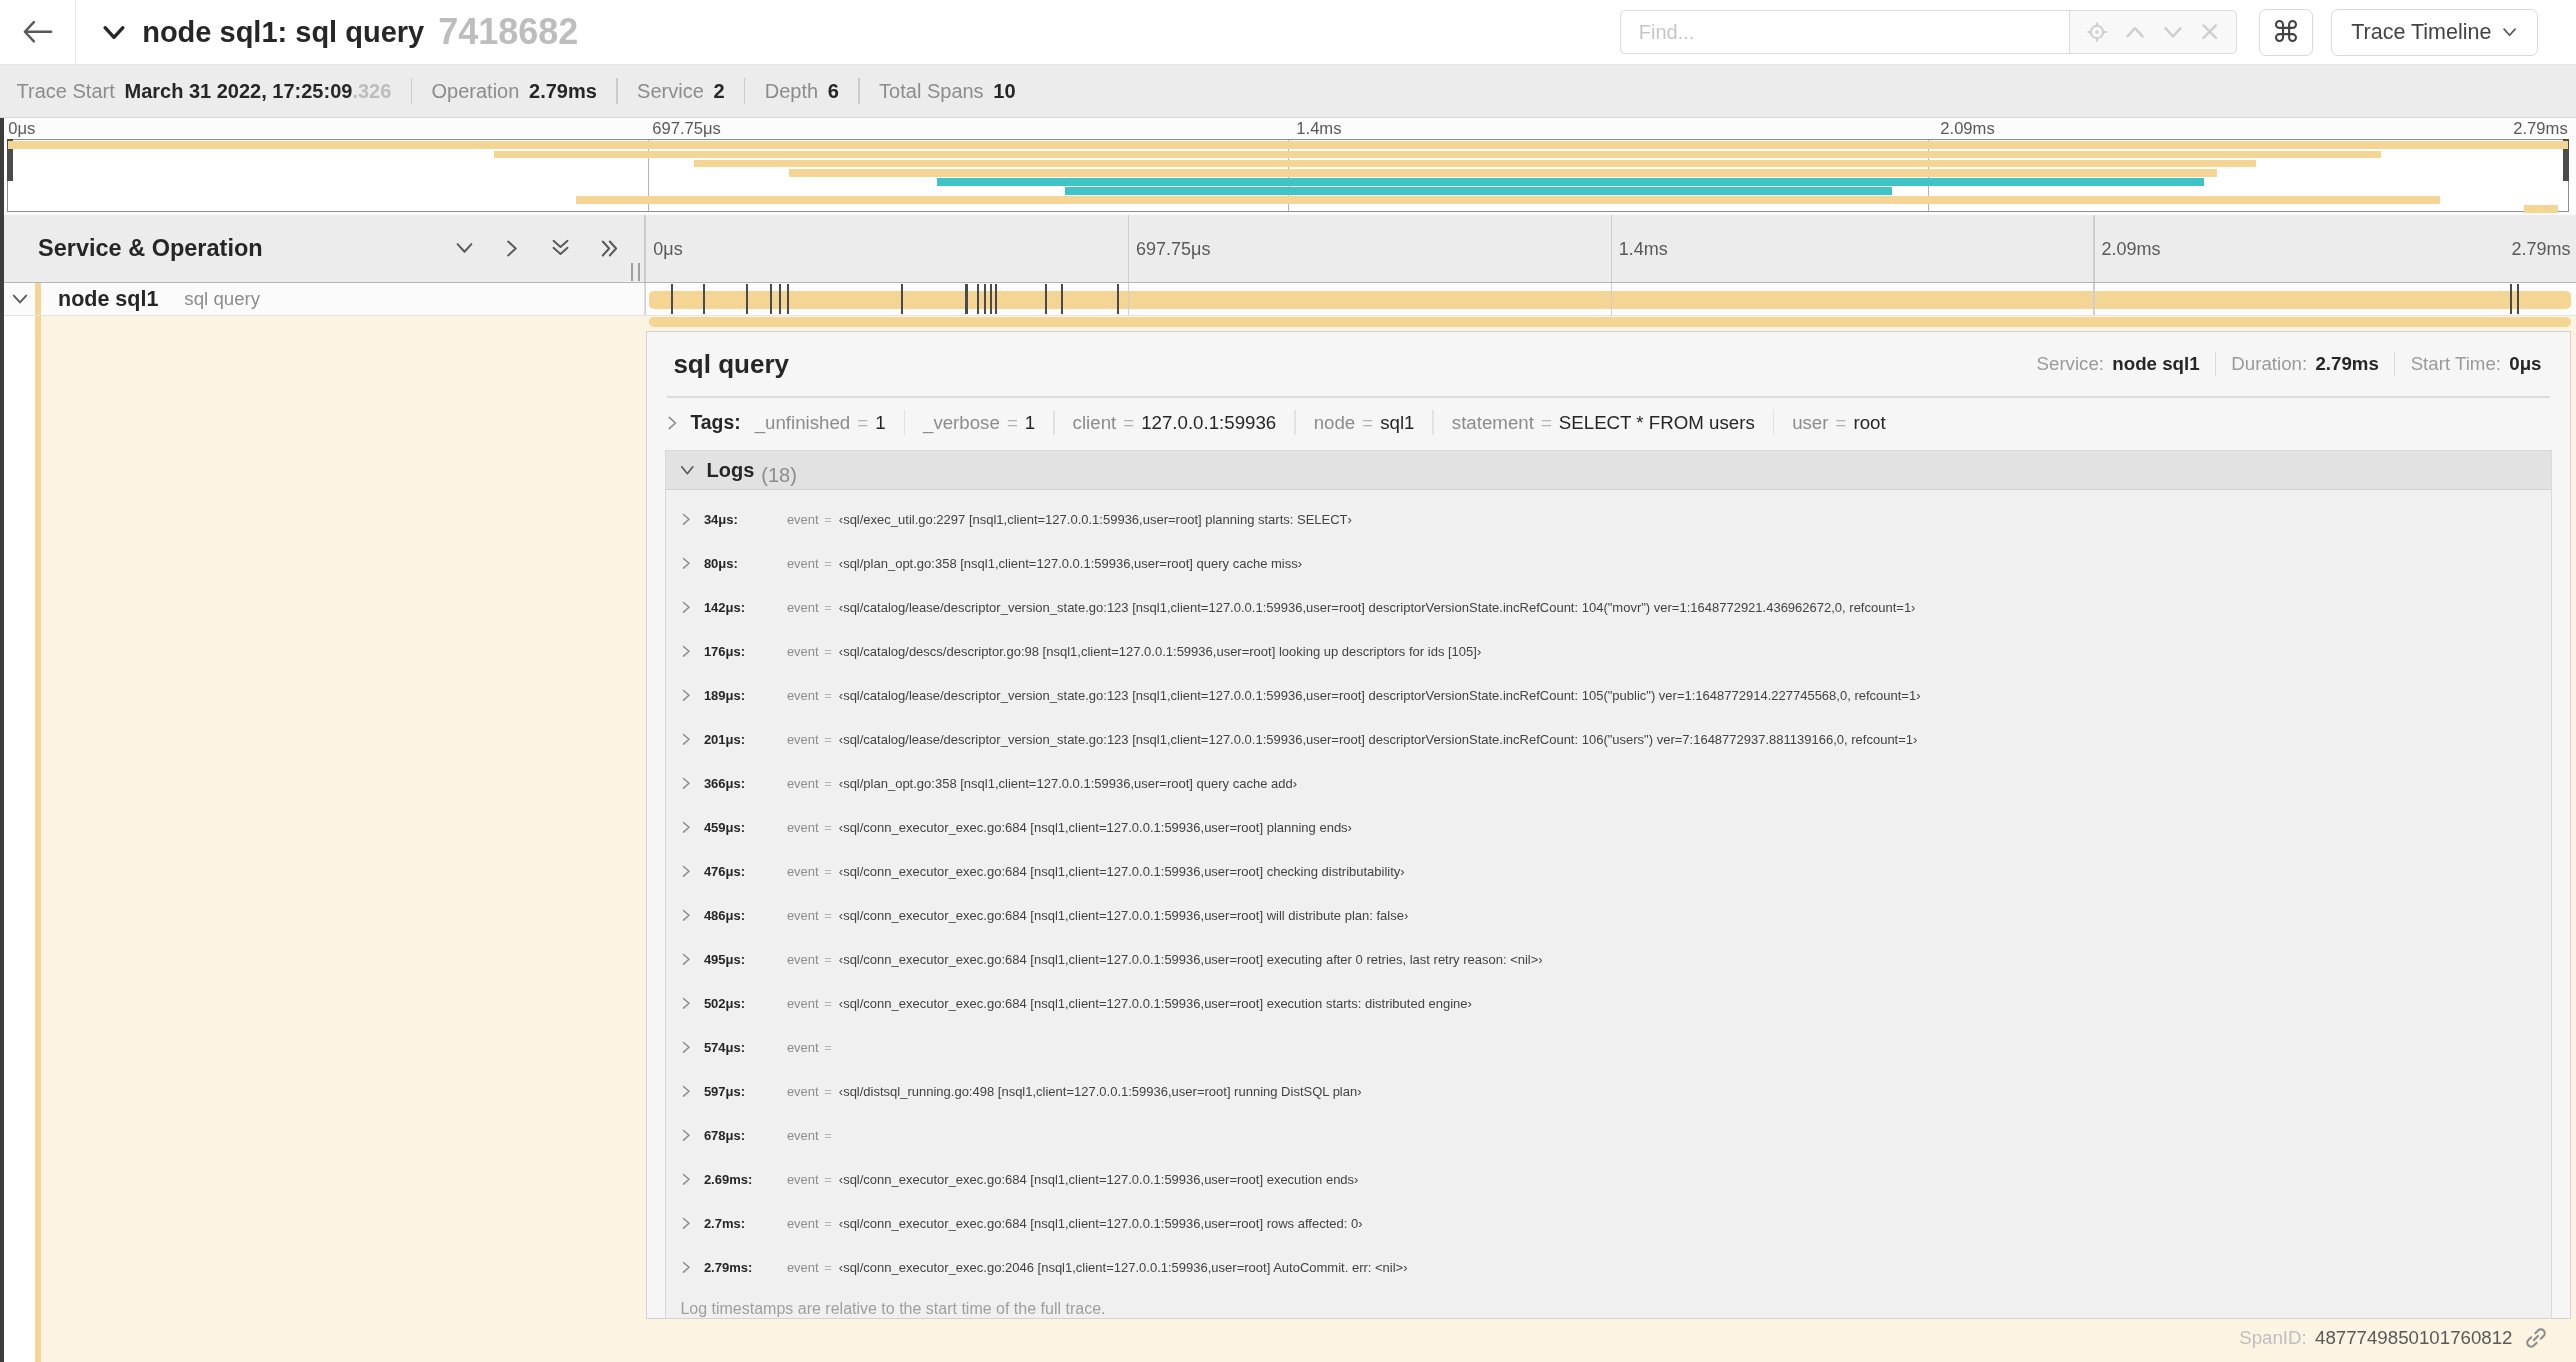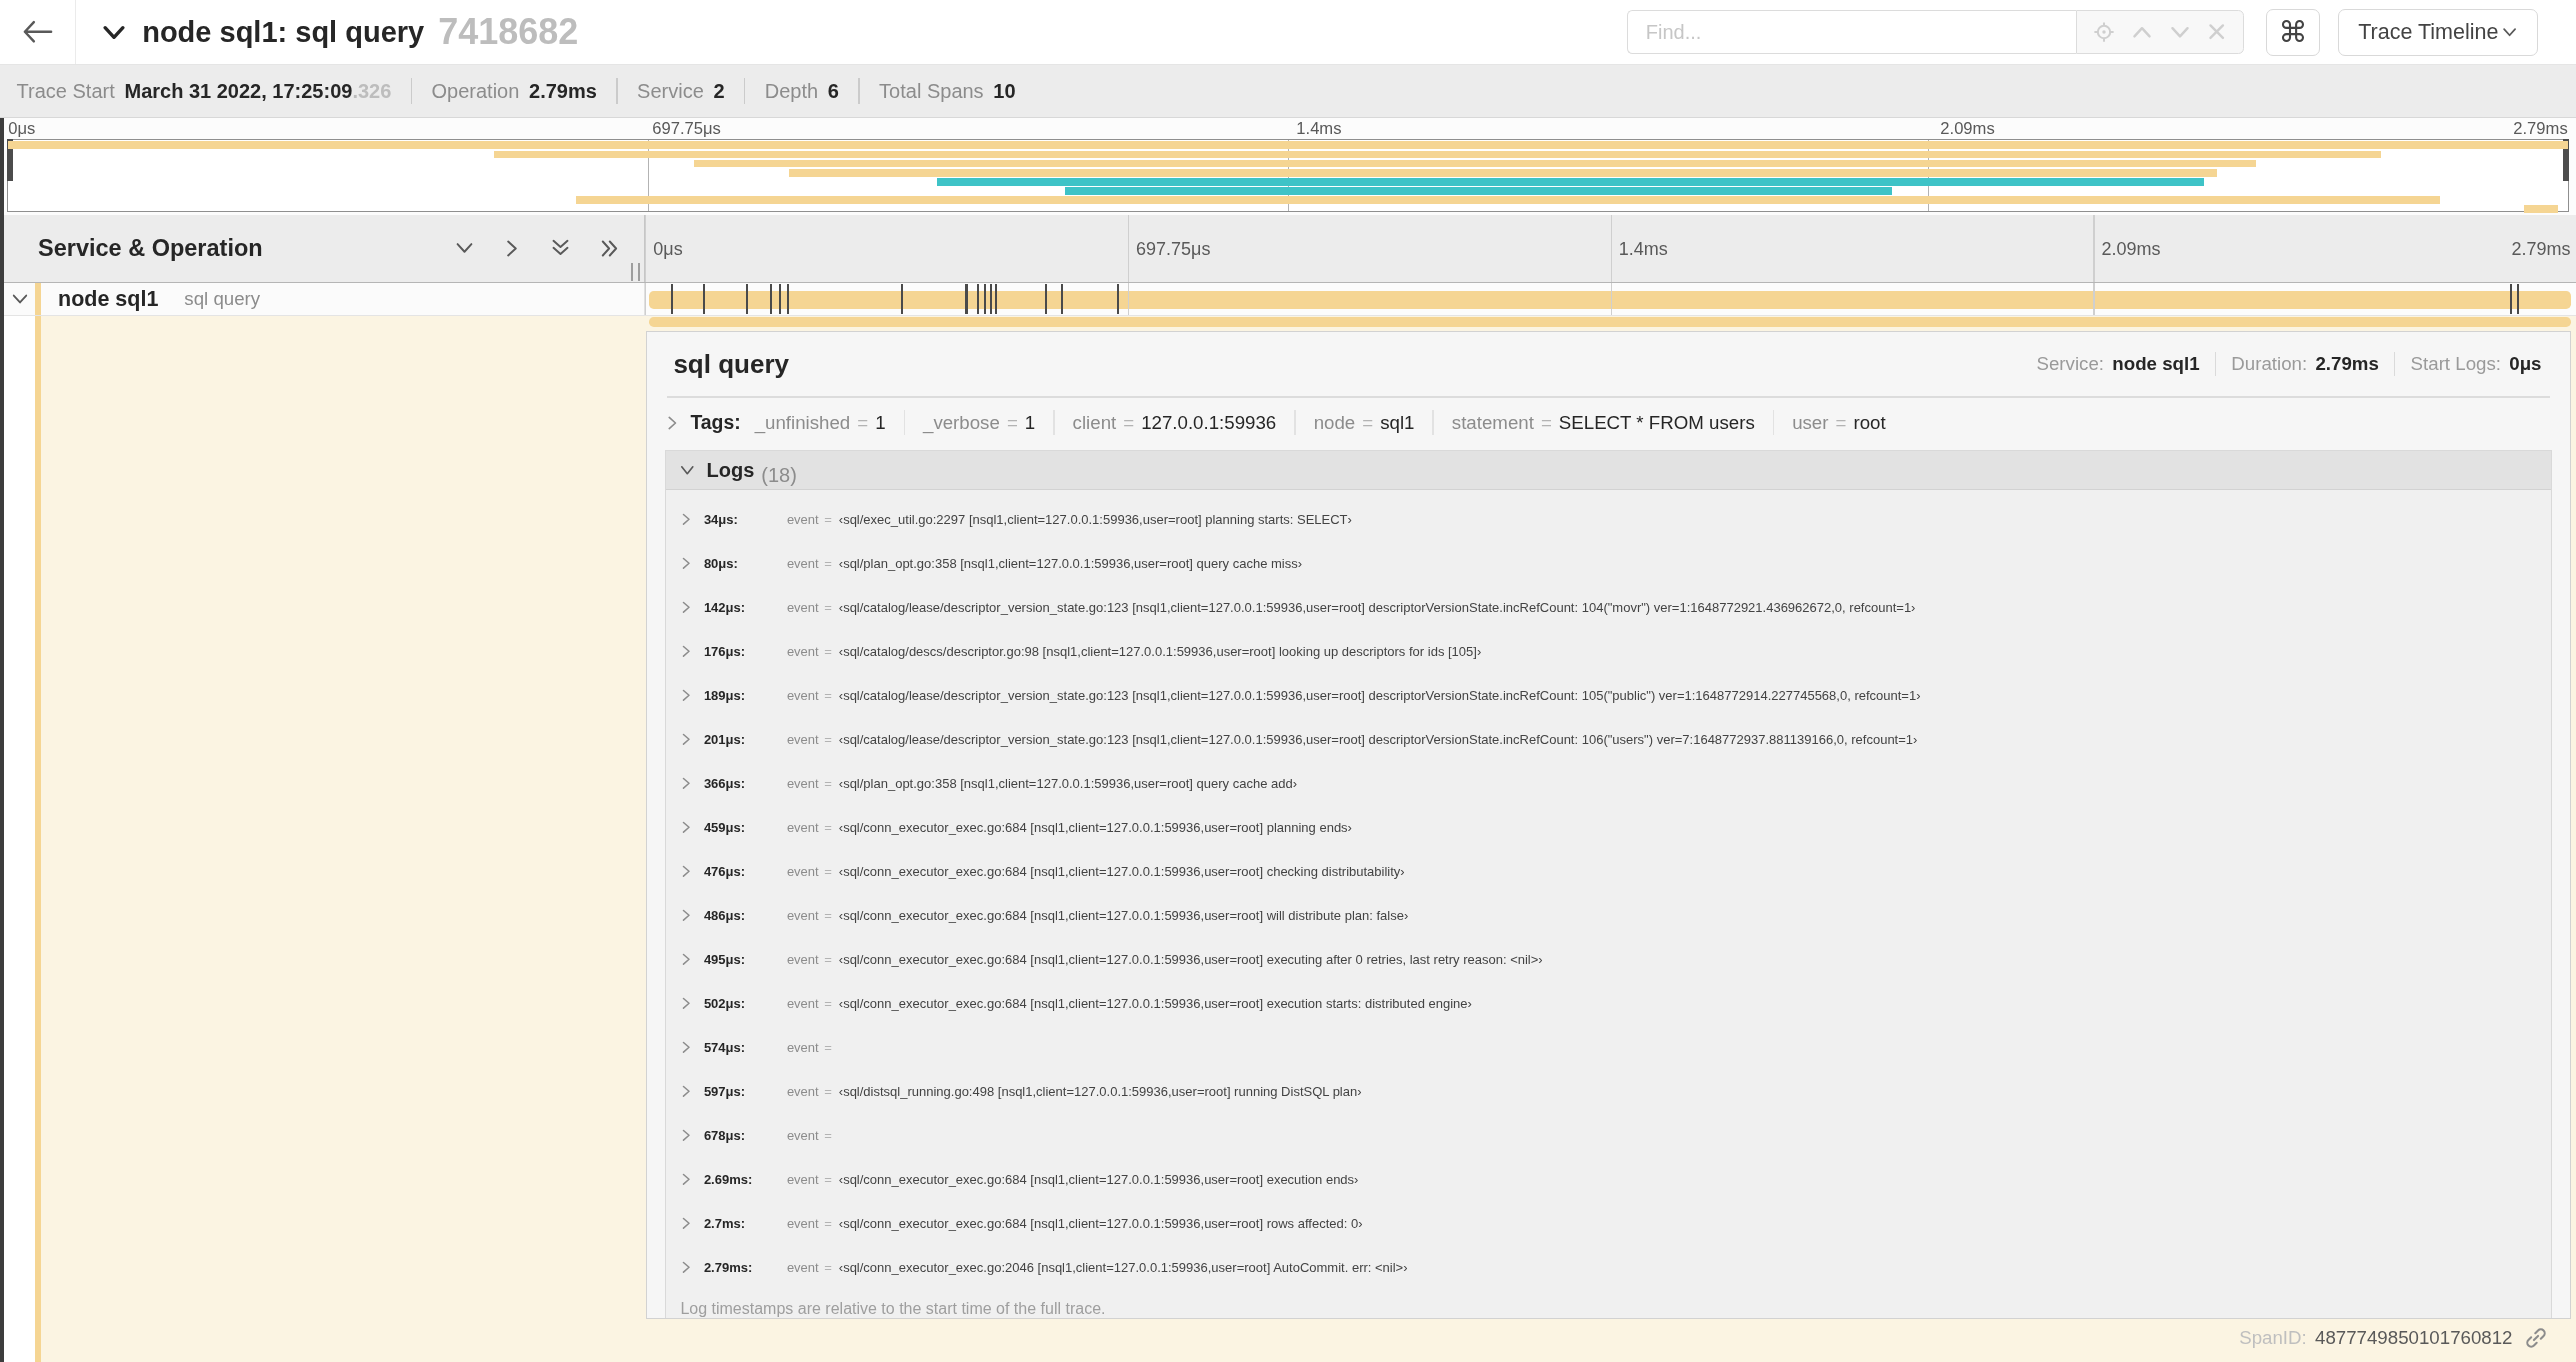--- a/index.html
+++ b/index.html
@@ -16,21 +16,21 @@
   .trace-collapse { margin-left:25px; cursor:pointer; }
   .page-title { font-size:29px; font-weight:bold; color:#262626; margin-left:15.2px; white-space:nowrap; }
   .trace-id { font-size:36px; font-weight:600; color:#BDBDBD; margin-left:14px; }
   .top-controls { margin-left:auto; display:flex; align-items:center; margin-right:38px; }
   .find-wrap { display:flex; height:44px; }
   .find-input { width:449px; border:1.4px solid #DCDCDC; border-right:none; border-radius:5.5px 0 0 5.5px; font-size:20px; color:#595959; padding:0 18px; outline:none; font-family:inherit; background:#fff; }
   .find-input::placeholder { color:#C6C6C6; }
   .find-tools { width:168px; background:#F8F8F8; border:1.4px solid #DCDCDC; border-radius:0 5.5px 5.5px 0; display:flex; align-items:center; justify-content:space-evenly; }
   .find-tools .tool { background:none; border:none; cursor:pointer; display:flex; align-items:center; }
   .kbd-btn { width:54px; height:47px; margin-left:22px; border:1.4px solid #D9D9D9; border-radius:7px; background:#fff; font-size:29px; color:#434343; display:flex; align-items:center; justify-content:center; cursor:pointer; font-family:inherit; }
-  .view-btn { height:47px; margin-left:18px; border:1.4px solid #D9D9D9; border-radius:7px; background:#fff; display:flex; align-items:center; gap:4px; padding:0 19.4px; font-size:21.5px; color:#434343; cursor:pointer; font-family:inherit; }
+  .view-btn { height:47px; margin-left:18px; border:1.4px solid #D9D9D9; border-radius:7px; background:#fff; display:flex; align-items:center; gap:11px; padding:0 19.4px; font-size:21.5px; color:#434343; cursor:pointer; font-family:inherit; }
 
   
   .summary { height:53px; background:#ECECEC; border-bottom:1.4px solid #D8D8D8; display:flex; align-items:center; padding-left:16.6px; font-size:20px; }
   .sum-item { display:flex; align-items:center; }
   .sum-item:not(:first-child)::before { content:""; width:1.4px; height:26px; background:#CBCBCB; margin:0 19.4px; }
   .sum-label { color:#8C8C8C; margin-right:9.7px; }
   .sum-value { color:#262626; font-weight:bold; }
   .sum-suffix { color:#BDBDBD; font-weight:bold; }
 
   
@@ -333,21 +333,21 @@
         <span class="card-overview" id="card-overview">
             <span class="ov-item">
               <span class="ov-label">Service:</span>
               <span class="ov-value">node sql1</span>
             </span>
             <span class="ov-item">
               <span class="ov-label">Duration:</span>
               <span class="ov-value">2.79ms</span>
             </span>
             <span class="ov-item">
-              <span class="ov-label">Start Logs:</span>
+              <span class="ov-label">Start Time:</span>
               <span class="ov-value">0μs</span>
             </span>
           </span>
       </div>
       <div class="card-divider"></div>
 
       <div class="tags-row">
         <span>
             <svg width="14" height="18" viewBox="0 0 20 26">
               <polyline points="6,5 15,13 6,21" stroke="#8C8C8C" stroke-width="2.4" fill="none" stroke-linecap="round" stroke-linejoin="round"></polyline>

